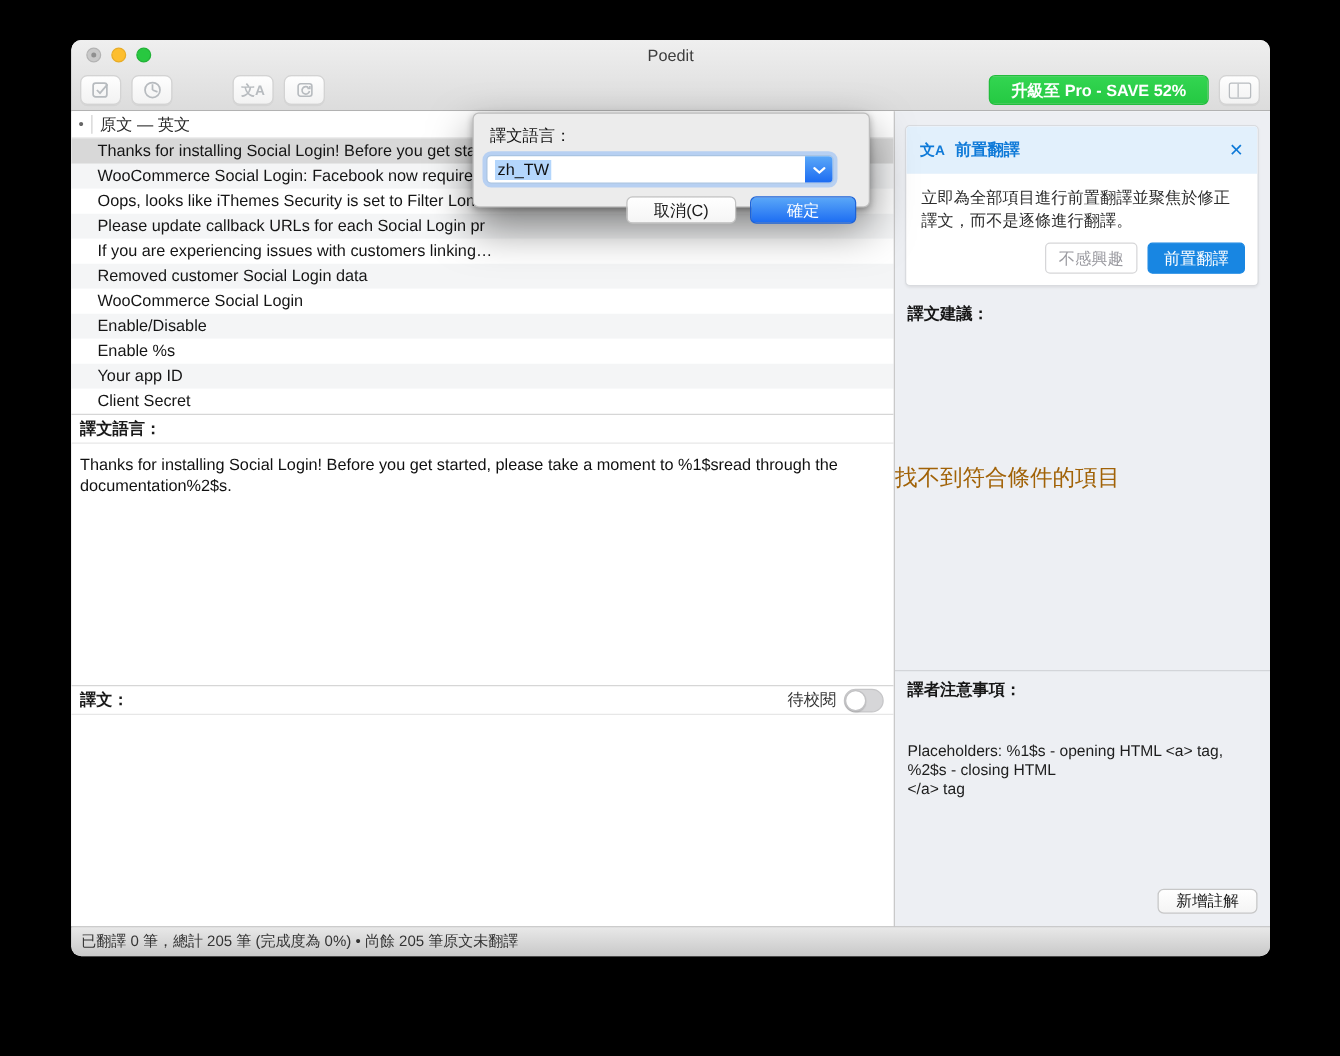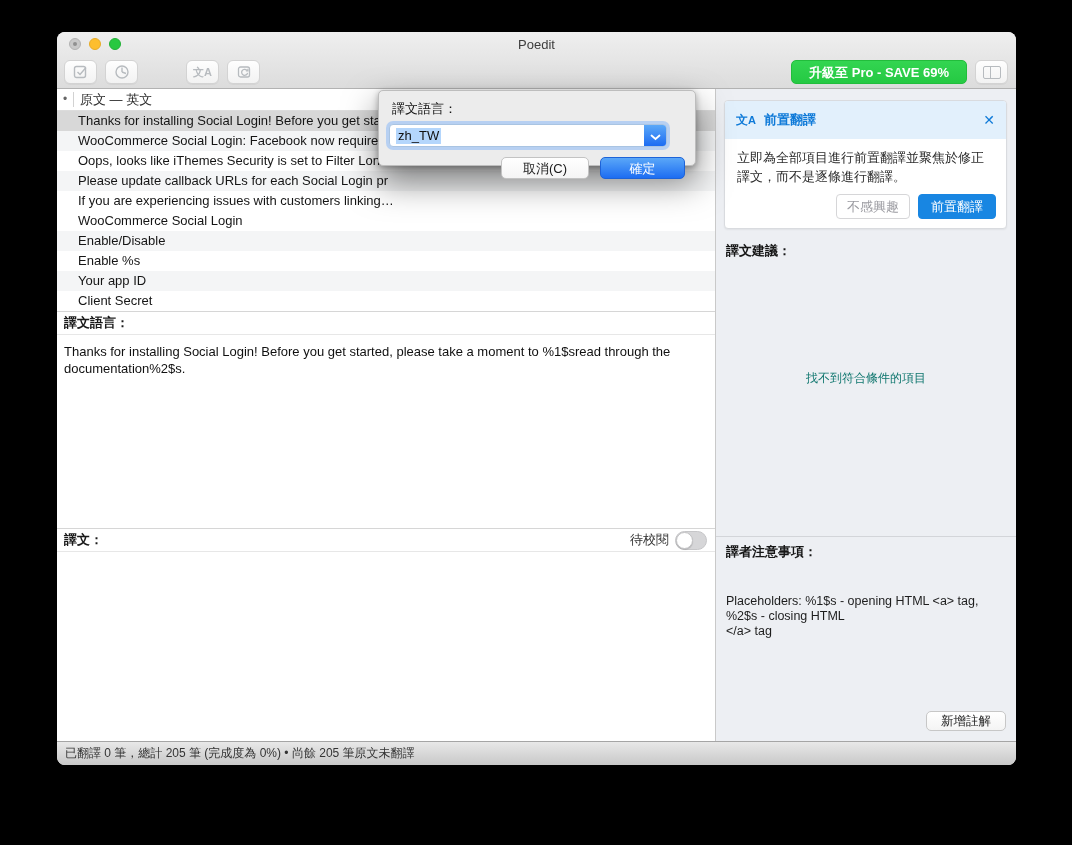--- a/index.html
+++ b/index.html
@@ -87,21 +87,21 @@
   .btn-quiet{
     background:#fff;border:1px solid #d6d6d8;border-radius:4px;color:#9b9ba1;
     font-size:13px;height:25px;line-height:23px;padding:0 10px;box-sizing:border-box;
   }
   .btn-blue{
     background:#1886e2;border:1px solid #1886e2;border-radius:4px;color:#fff;
     font-size:13px;height:25px;line-height:23px;padding:0 12px;box-sizing:border-box;
   }
   .sblabel{position:absolute;left:10px;font-size:13px;font-weight:bold;color:#161616;}
   .sugg-label{top:153px;text-align:center;}
-  .sugg-empty{position:absolute;left:0;right:0;top:281px;text-align:center;color:#0f766e;font-size:12px;}
+  .sugg-empty{position:absolute;left:0;right:0;top:281px;text-align:left;color:#a16207;font-size:18px;}
   .notes-divider{position:absolute;left:0;right:0;top:447px;border-top:1px solid #d3d5d9;}
   .notes-label{top:454px;}
   .notes-text{position:absolute;left:10px;right:12px;top:473px;font-size:12.5px;line-height:15px;color:#1d1d1d;white-space:pre-wrap;margin-top:32px;}
   .addnote{
     position:absolute;right:10px;top:622px;height:20px;line-height:18px;
     background:linear-gradient(#fff,#f4f4f4);border:1px solid #c7c7c7;border-radius:5px;
     font-size:12.5px;color:#1a1a1a;padding:0 14px;box-sizing:border-box;
   }
   
   .statusbar{
@@ -175,39 +175,40 @@
       </div>
       <div class="tbtn b4">
         <span>
           <svg width="16" height="16" viewBox="0 0 16 16">
               <path d="M4.5 3 h7 a2 2 0 0 1 2 2 v6 a2 2 0 0 1 -2 2 h-7 a2 2 0 0 1 -2 -2 v-6 a2 2 0 0 1 2 -2 z" fill="none" stroke="#b7bbbf" stroke-width="1.3"></path>
               <path d="M10.8 6.2 a3 3 0 1 0 0.8 2.6" fill="none" stroke="#b7bbbf" stroke-width="1.3"></path>
               <path d="M11.9 4.8 l0 2 l-2 0" fill="none" stroke="#b7bbbf" stroke-width="1.3"></path>
             </svg>
         </span>
       </div>
-      <button class="upgrade">升級至 Pro - SAVE 69%</button>
+      <button class="upgrade">升級至 Pro - SAVE 52%</button>
       <div class="tbtn paneltoggle">
         <span class="panelicon"></span>
       </div>
     </div>
   </div>
 
   <div class="content">
     <div class="main">
       <div class="list-header">
         <span class="bulletcol">•</span>
         <span class="hlabel">原文 — 英文</span>
       </div>
       <div class="rows">
         <div class="row sel">Thanks for installing Social Login! Before you get sta</div>
         <div class="row alt">WooCommerce Social Login: Facebook now requires.</div>
         <div class="row">Oops, looks like iThemes Security is set to Filter Lon.</div>
         <div class="row alt">Please update callback URLs for each Social Login pr</div>
         <div class="row">If you are experiencing issues with customers linking…</div>
+        <div class="row alt">Removed customer Social Login data</div>
         <div class="row">WooCommerce Social Login</div>
         <div class="row alt">Enable/Disable</div>
         <div class="row">Enable %s</div>
         <div class="row alt">Your app ID</div>
         <div class="row">Client Secret</div>
       </div>
       <div class="seclabel">
         <span>譯文語言：</span>
       </div>
       <div class="srctext">Thanks for installing Social Login! Before you get started, please take a moment to %1$sread through the documentation%2$s.</div>

